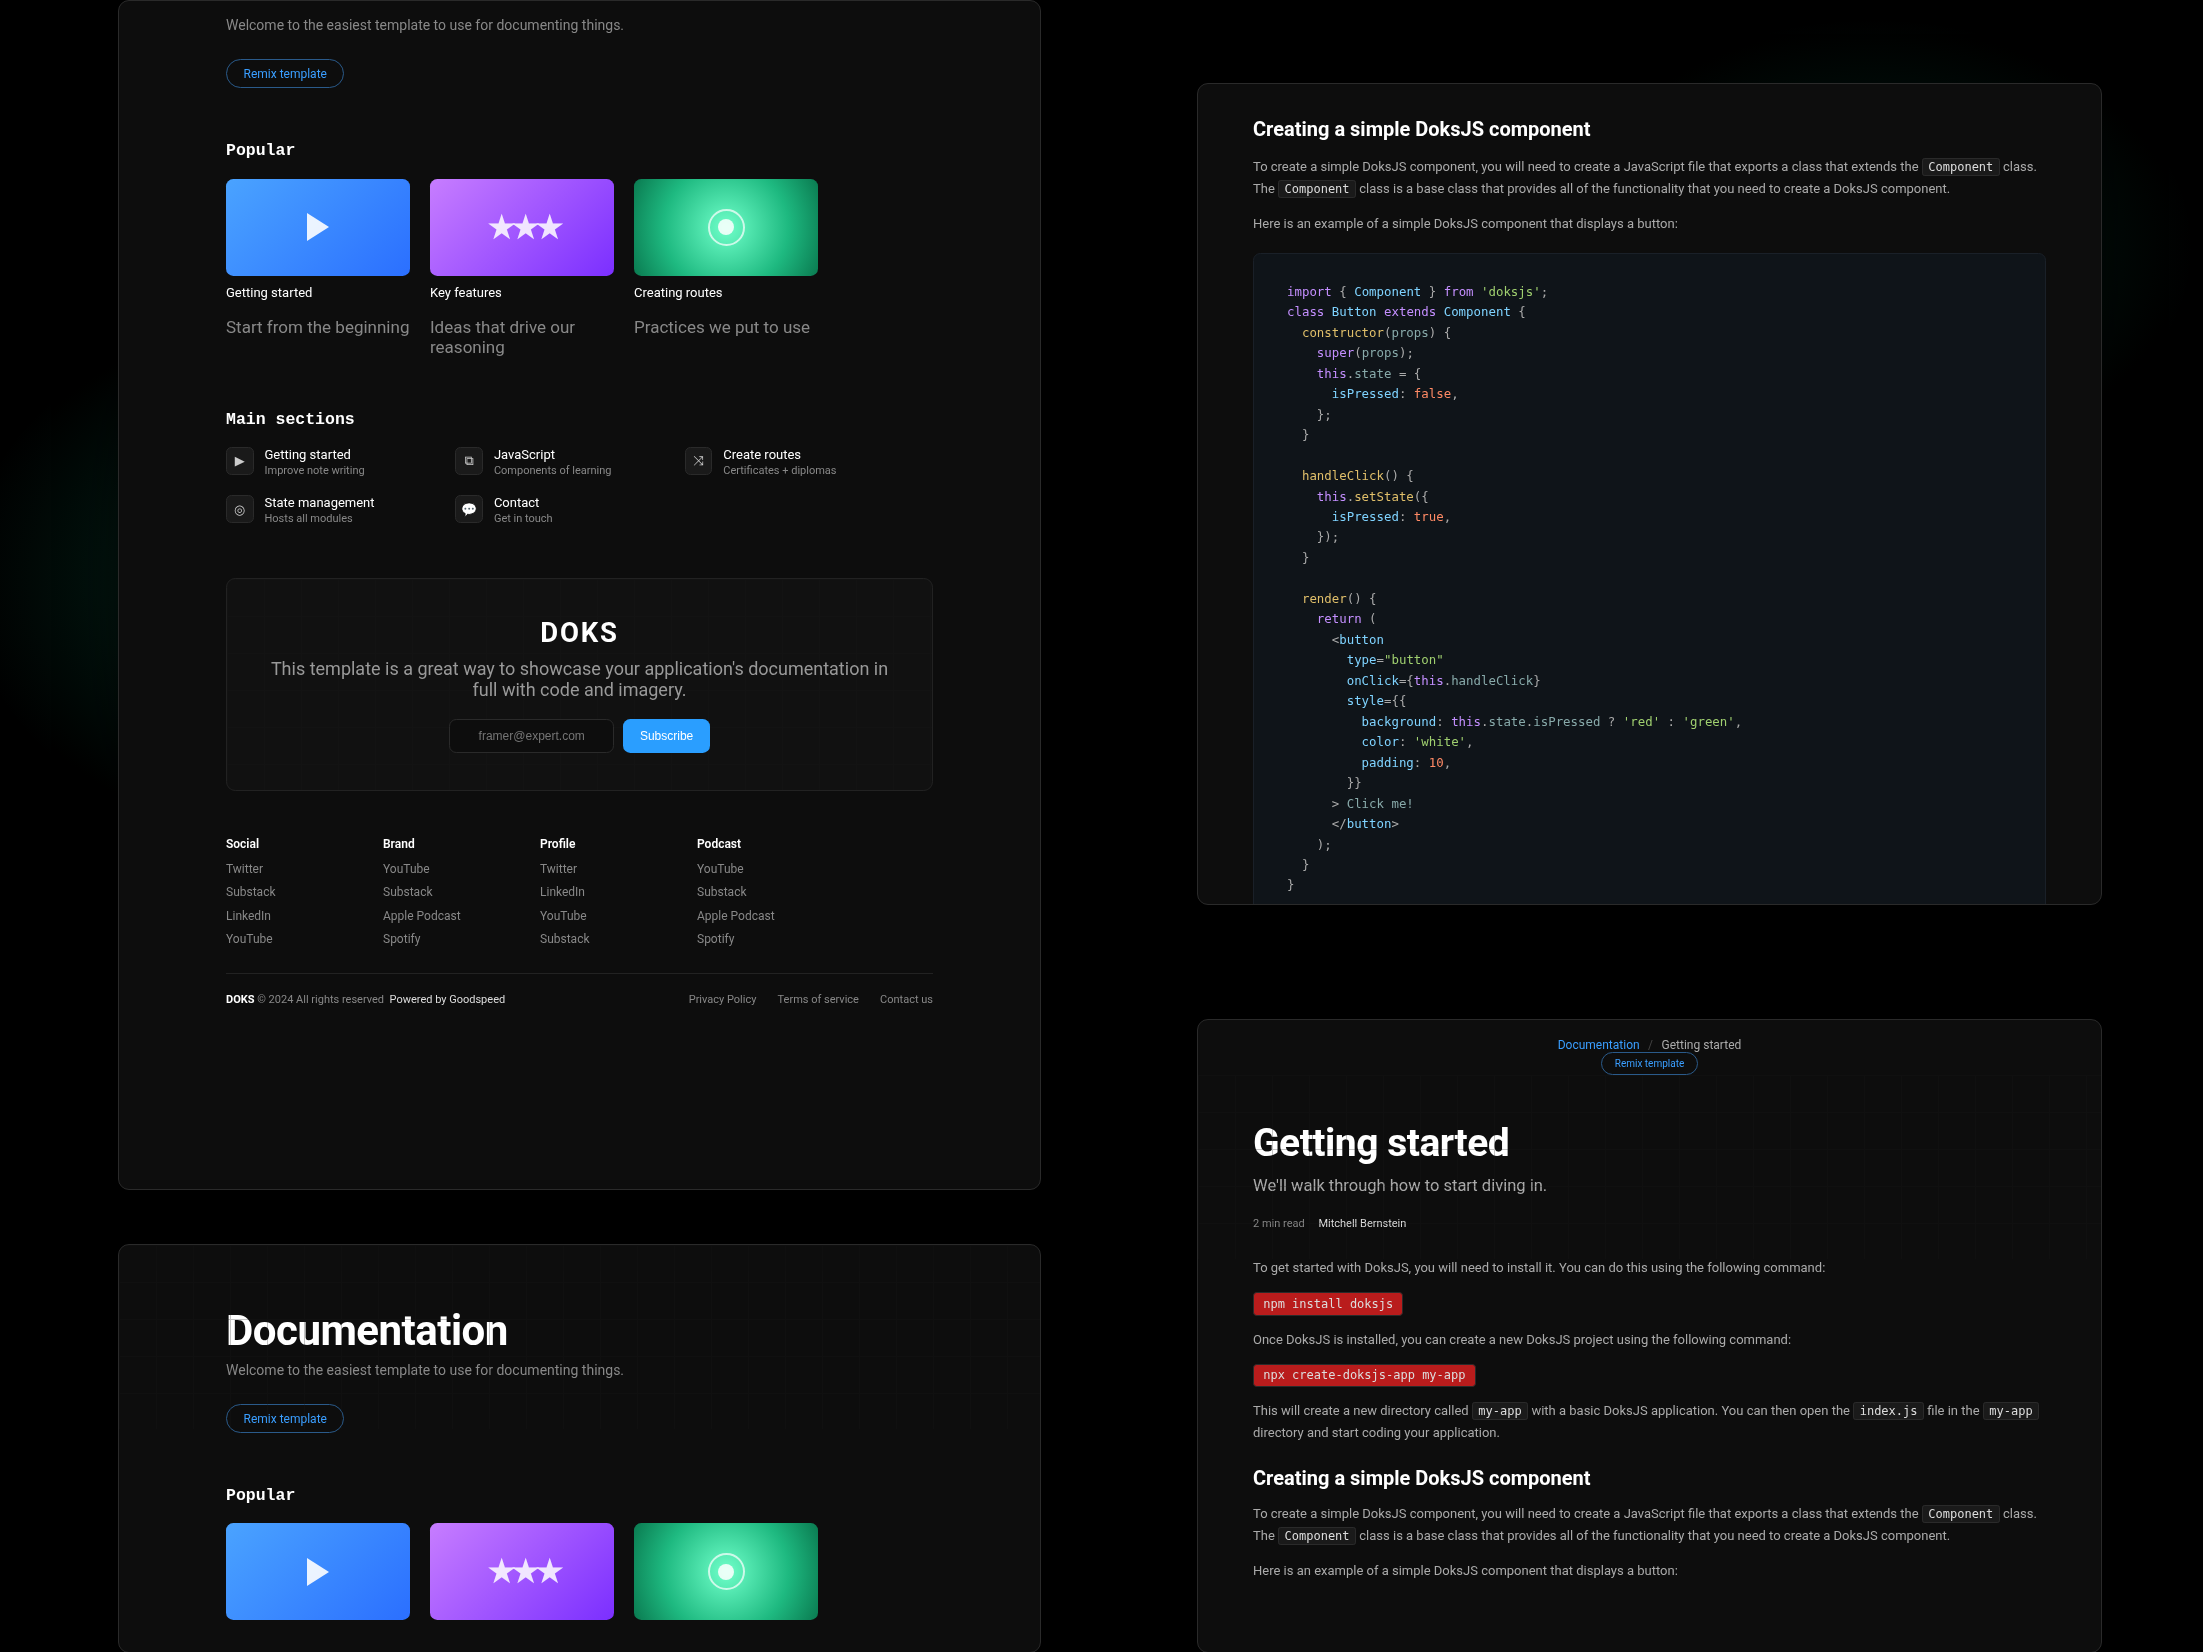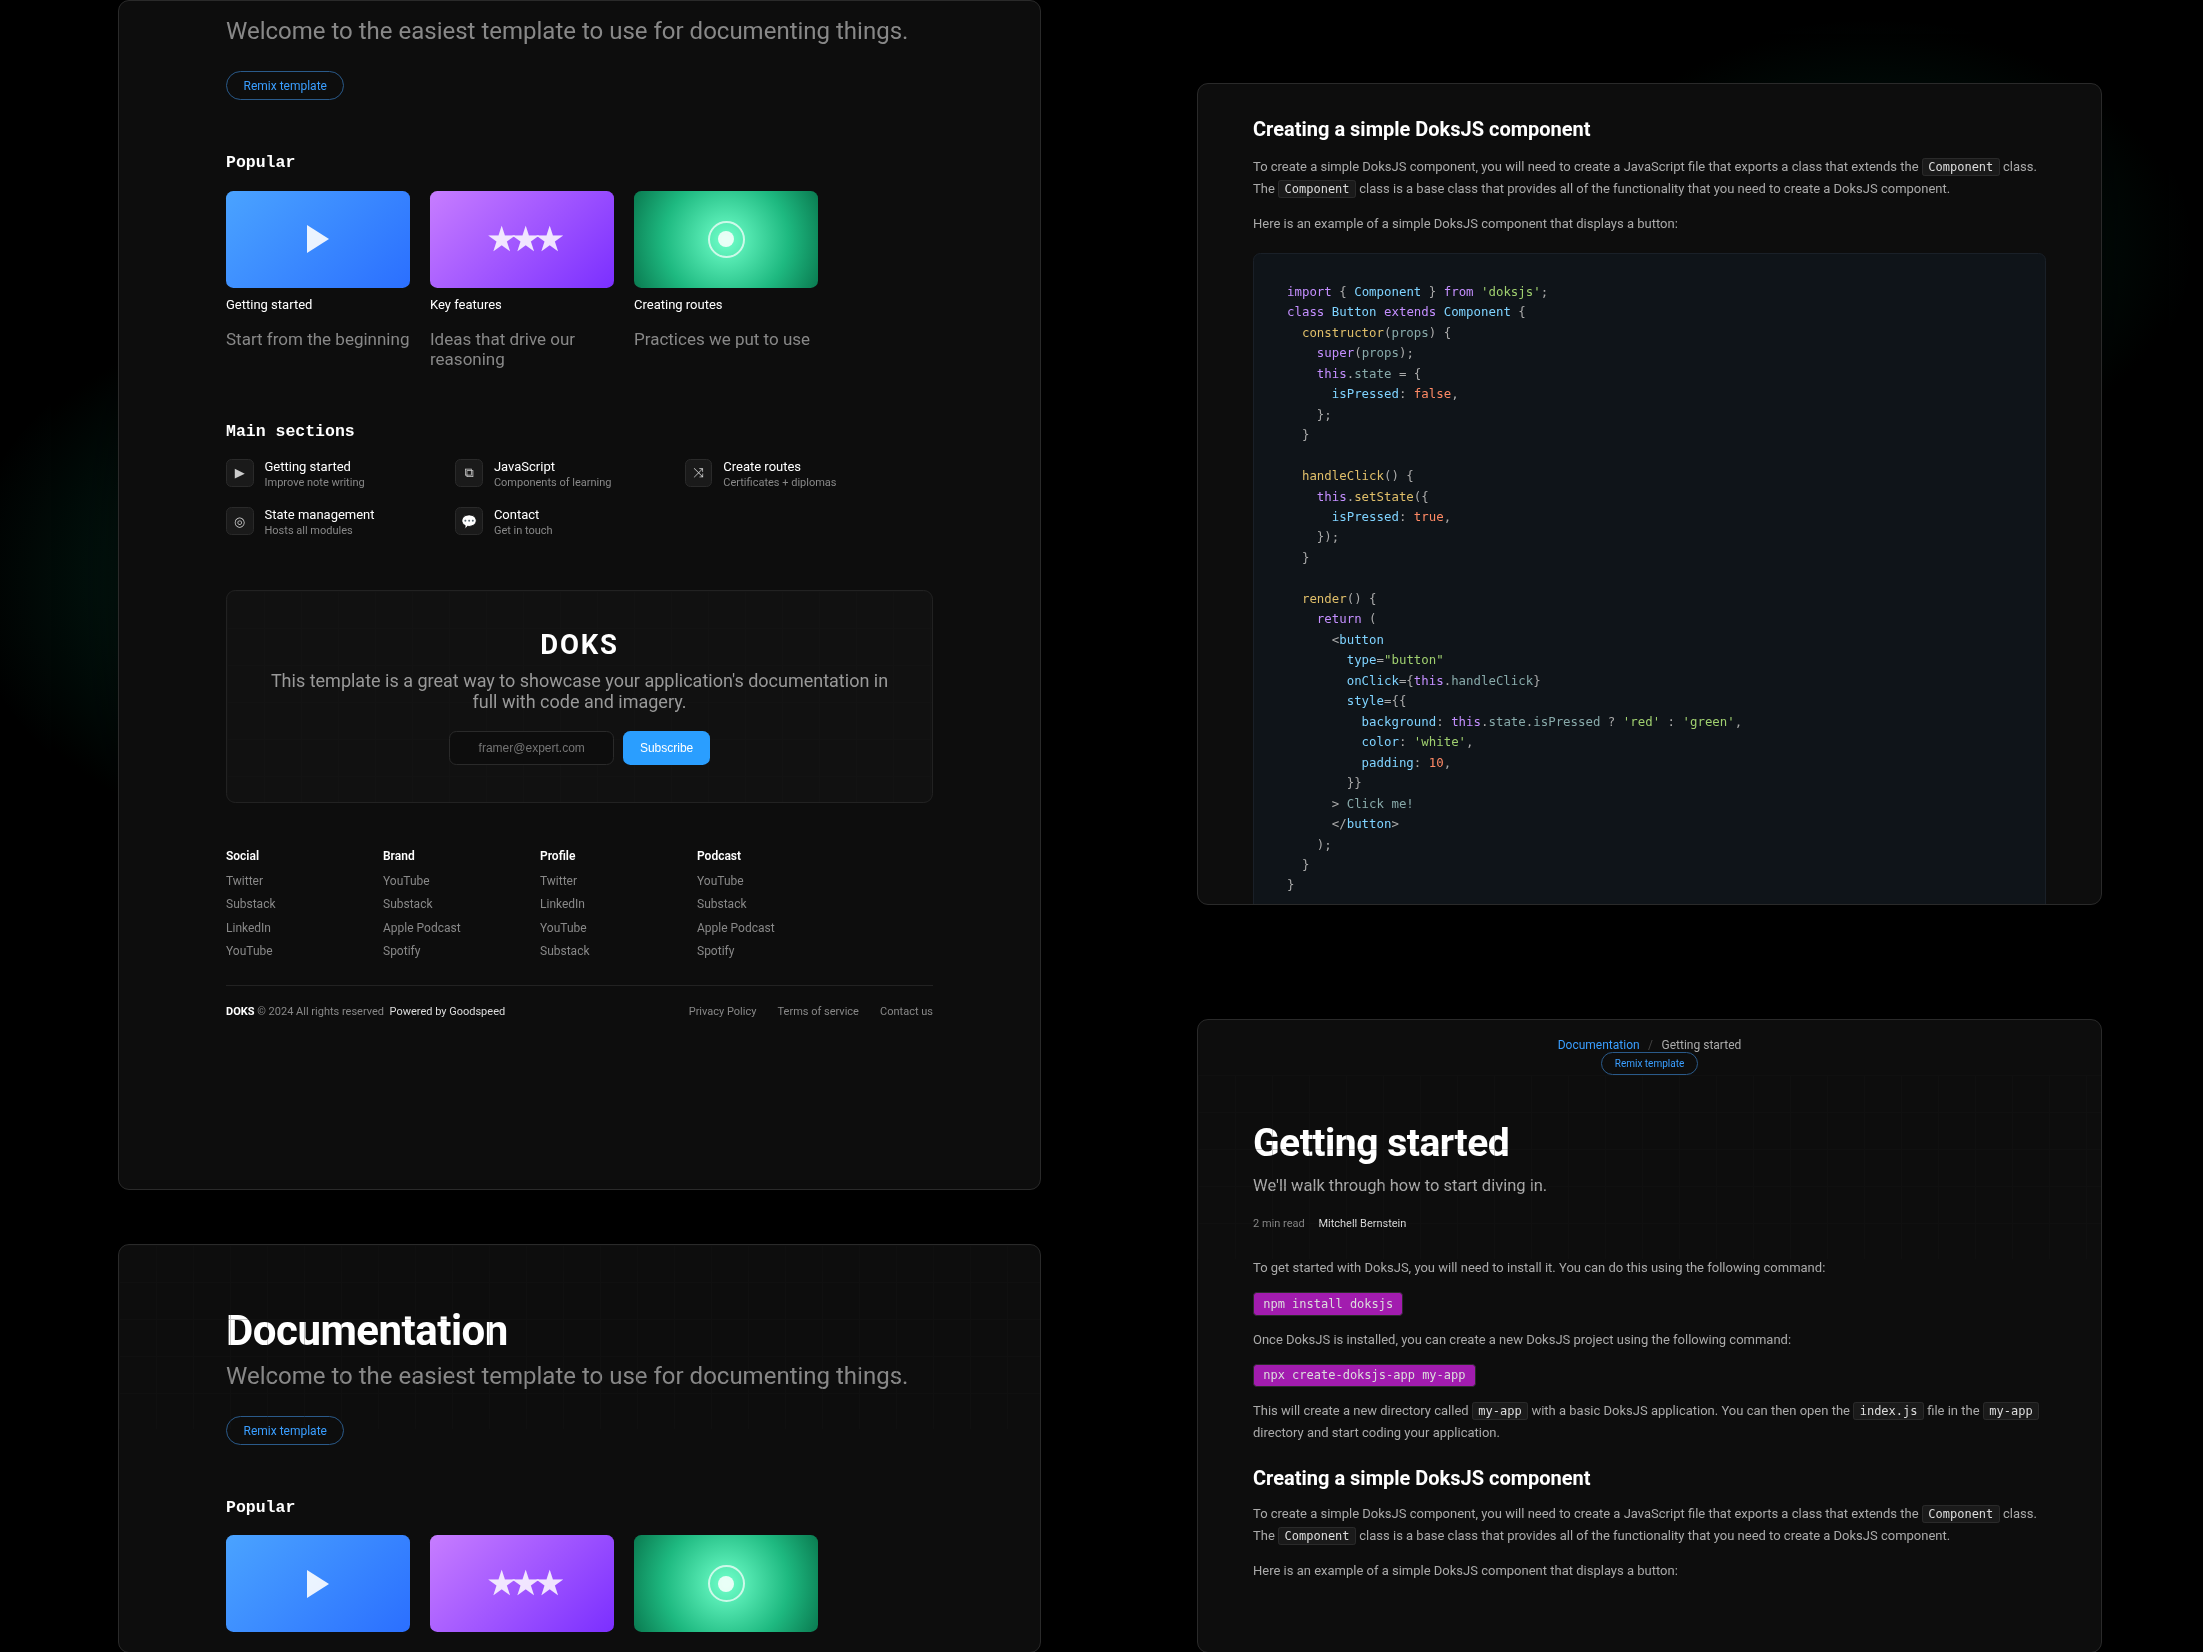--- a/index.html
+++ b/index.html
@@ -35,21 +35,21 @@
   background-image:
     linear-gradient(#1a1a1a 0.9px, transparent 0.9px),
     linear-gradient(90deg, #1a1a1a 0.9px, transparent 0.9px);
   background-size: 37px 37px;
   opacity: 0.25;
   pointer-events: none;
 }
 .grid-bg.header { height: 184px; }
 
 h1 { color: #fff; font-size: 42px; font-weight: 700; letter-spacing: -0.5px; }
-.subtitle { color: #888; font-size: 24px; margin-top: 7.3px; }
+.subtitle { color: #888; font-size: 14px; margin-top: 7.3px; }
 .outline-btn {
   display: inline-block;
   color: #3a9eff;
   border: 0.9px solid #2a5a8a;
   border-radius: 16.5px;
   padding: 6.4px 16.5px;
   font-size: 12px;
   margin-top: 26px;
   cursor: pointer;
 }
@@ -129,21 +129,21 @@
 .crumbs .c2 { color: #aaa; }
 .remix-sm { color: #3a9eff; border: 0.9px solid #2a5a8a; border-radius: 13px; padding: 4.6px 13px; font-size: 10px; cursor: pointer; }
 .doc-body { padding: 27.5px 55px 0 55px; }
 .doc-body h1 { font-size: 39px; }
 .doc-sub { color: #aaa; font-size: 16.5px; margin-top: 9.2px; }
 .meta { margin-top: 22px; font-size: 11px; color: #888; }
 .meta .author { color: #ddd; margin-left: 11px; }
 .doc-content { margin-top: 27.5px; }
 .doc-content p { color: #aaa; font-size: 13px; line-height: 1.7; margin-bottom: 13px; }
 .doc-content h2 { color: #fff; font-size: 20px; font-weight: 700; margin: 22px 0 13px 0; }
-.cmd { display: inline-block; background: #a21caf; border: 0.9px solid #2a2a2a; border-radius: 3.7px; padding: 3.7px 9.2px; font-family: ui-monospace, Menlo, monospace; font-size: 12px; color: #ddd; margin-bottom: 13px; }
+.cmd { display: inline-block; background: #b91c1c; border: 0.9px solid #2a2a2a; border-radius: 3.7px; padding: 3.7px 9.2px; font-family: ui-monospace, Menlo, monospace; font-size: 12px; color: #ddd; margin-bottom: 13px; }
 
 .play-icon { width: 0; height: 0; border-left: 22px solid rgba(255,255,255,0.9); border-top: 14.7px solid transparent; border-bottom: 14.7px solid transparent; }
 .star-icon { color: rgba(255,255,255,0.85); font-size: 35px; letter-spacing: -7.3px; }
 .ring-icon { width: 37px; height: 37px; border: 2.8px solid rgba(255,255,255,0.7); border-radius: 50%; display:flex; align-items:center; justify-content:center; }
 .ring-icon::after { content:''; width: 16.5px; height: 16.5px; background: rgba(255,255,255,0.85); border-radius: 50%; }
 </style>
 </head>
 <body>
 
 <div class="panel panel-a">

